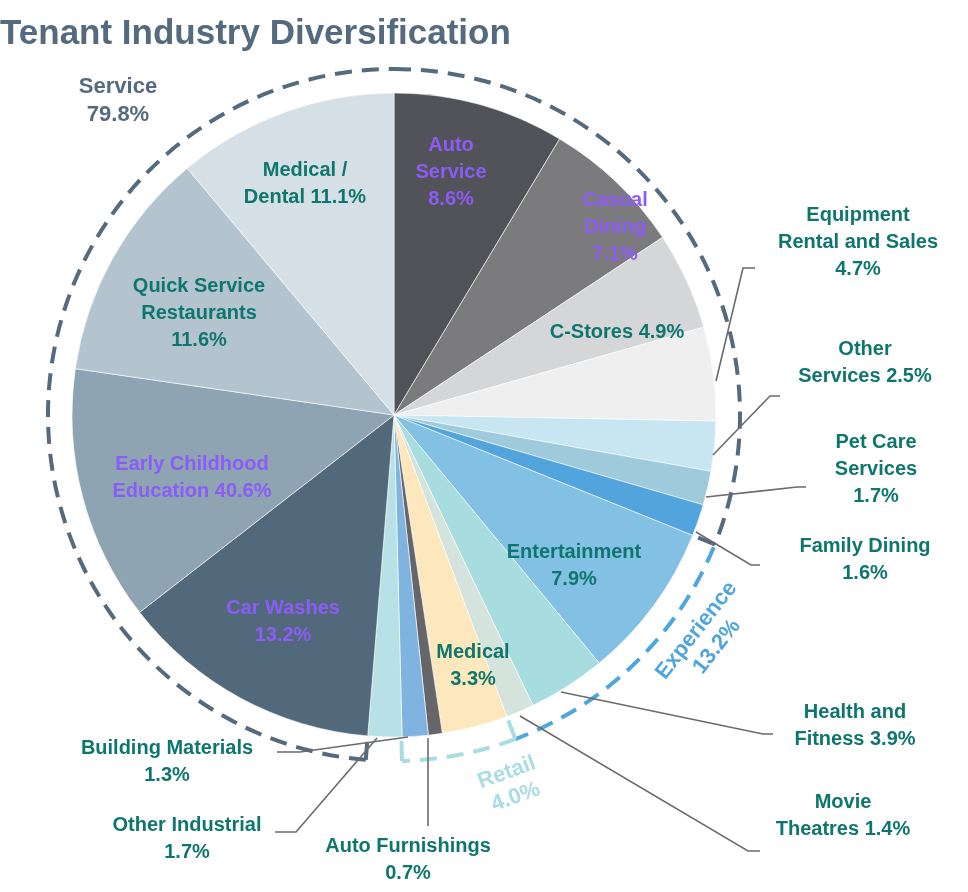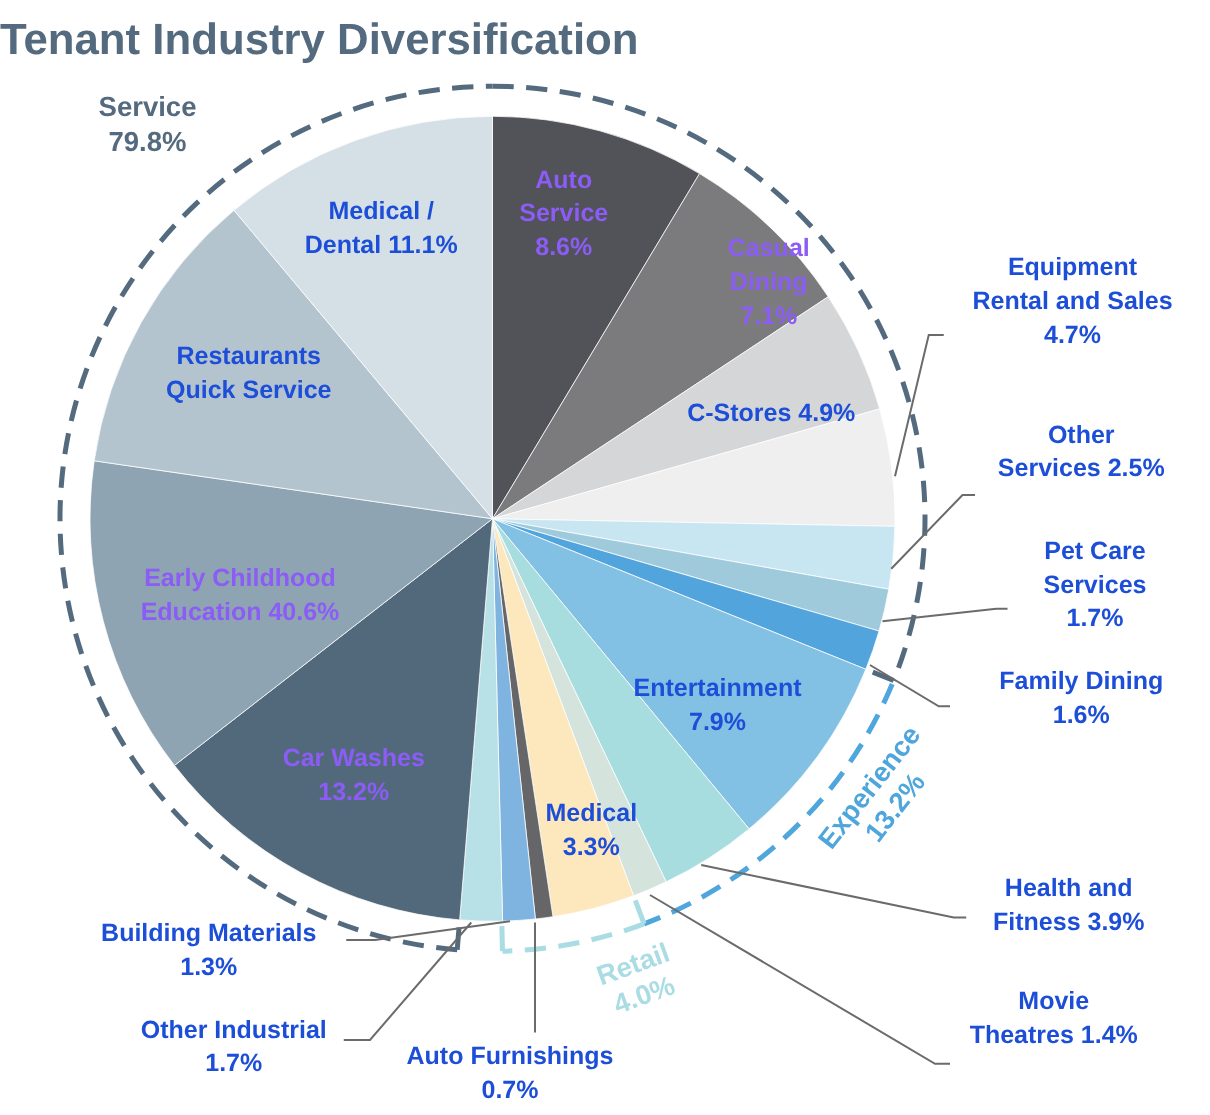--- a/index.html
+++ b/index.html
@@ -2,21 +2,21 @@
 <html><head>
 <meta charset="utf-8">
 <style>
   html, body { margin:0; padding:0; background:#ffffff; }
   body { width:968px; height:892px; position:relative; overflow:hidden;
          font-family:"Liberation Sans", "DejaVu Sans", sans-serif; }
   #chart-svg { position:absolute; left:0; top:0; }
   .title { position:absolute; left:0; width:852px; top:12px; text-align:left;
            font-size:35px; font-weight:bold; color:#546a7e; }
   .lbl { position:absolute; font-weight:bold; font-size:20px; line-height:27px;
-         text-align:center; color:#1d4ed8; white-space:nowrap; transform:translate(-50%,0); }
+         text-align:center; color:#0f766e; white-space:nowrap; transform:translate(-50%,0); }
   .lbl.white { color:#8b5cf6; }
   .lbl.group { color:#546a7e; font-size:22px; line-height:28px; }
   .lbl.exp { color:#4ea6dc; font-size:22px; line-height:26px; }
   .lbl.ret { color:#a9dde3; font-size:22px; line-height:26px; }
   .lbl span { display:block; }
 </style>
 </head>
 <body>
 
 <svg id="chart-svg" width="968" height="892" viewBox="0 0 968 892">
@@ -135,22 +135,23 @@
 </div>
 <div class="lbl white" style="left:283px;top:594px;">
   <span>Car Washes</span>
   <span>13.2%</span>
 </div>
 <div class="lbl white" style="left:192px;top:450px;">
   <span>Early Childhood</span>
   <span>Education 40.6%</span>
 </div>
 <div class="lbl" style="left:199px;top:272px;">
+  <span>Quick Service</span>
   <span>Restaurants</span>
-  <span>Quick Service</span>
+  <span>11.6%</span>
 </div>
 
 <div class="lbl exp" style="left:706px;top:612px;transform:translate(-50%,0) rotate(-52deg);">
   <span>Experience</span>
   <span>13.2%</span>
 </div>
 <div class="lbl ret" style="left:511px;top:758px;transform:translate(-50%,0) rotate(-20deg);">
   <span>Retail</span>
   <span>4.0%</span>
 </div>

